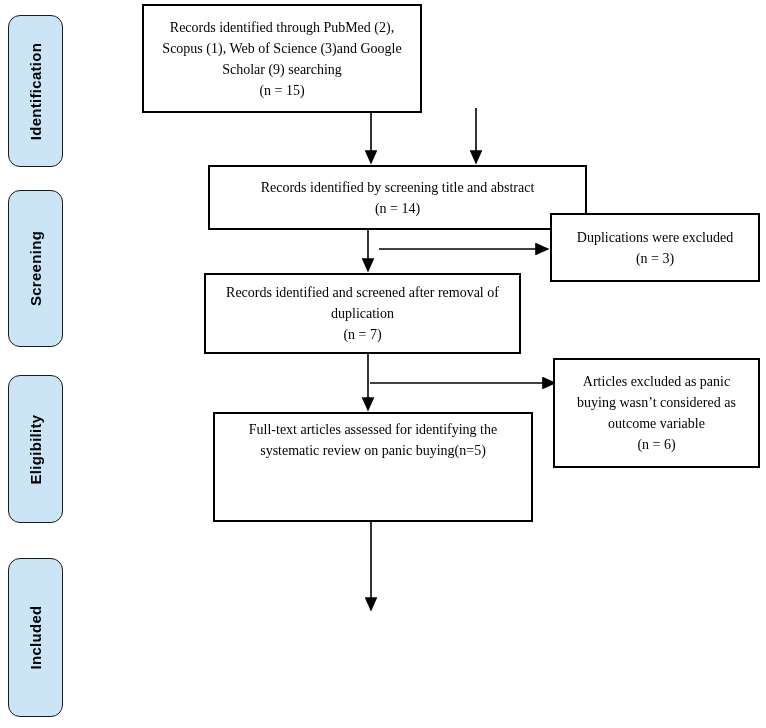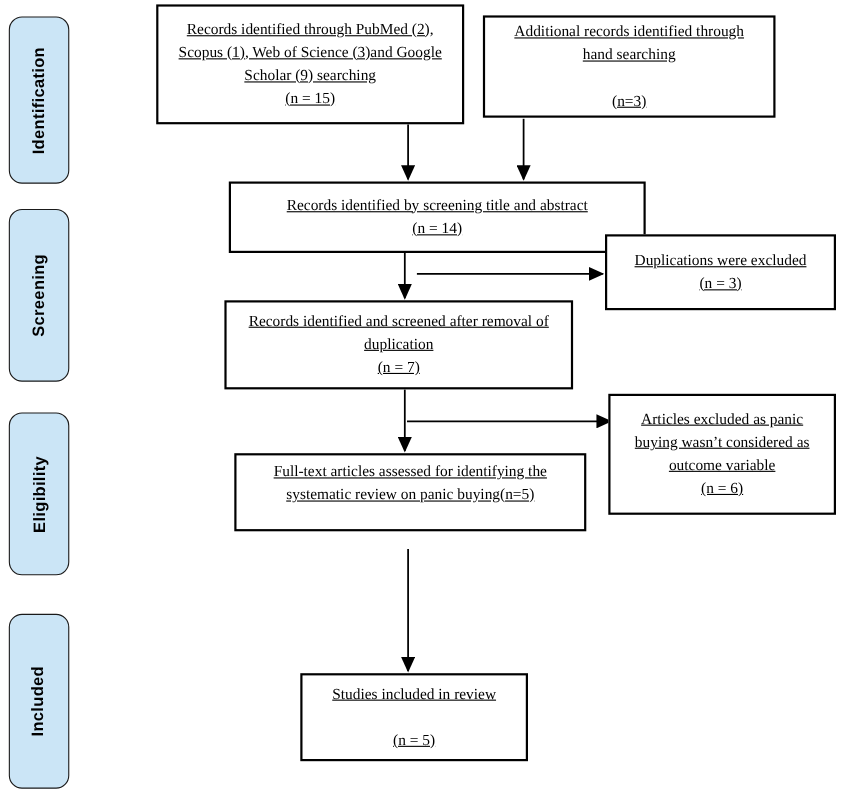--- a/index.html
+++ b/index.html
@@ -24,21 +24,20 @@
     pointer-events: none;
   }
   .flowbox {
     position: absolute;
     background: #ffffff;
     border: 2px solid #000000;
     box-sizing: border-box;
     display: flex;
     align-items: center;
     text-align: center;
-    text-decoration: underline;
   }
   .flowbox .box-text {
     font-size: 14px;
     line-height: 21px;
     color: #000000;
     white-space: pre-line;
     width: 100%;
     padding: 0 4px;
     box-sizing: border-box;
   }
@@ -101,26 +100,20 @@
     <span class="stage-text">Included</span>
   </div>
 
   <div class="flowbox" style="left:142px; top:4px; width:280px; height:109px;">
     <div class="box-text">Records identified through PubMed (2),
 Scopus (1), Web of Science (3)and Google
 Scholar (9) searching
 (n = 15)</div>
   </div>
 
-  <div class="flowbox" style="left:439px; top:14px; width:266px; height:93px;">
-    <div class="box-text">Additional records identified through
-hand searching
-
-(n=3)</div>
-  </div>
 
   <div class="flowbox" style="left:208px; top:165px; width:379px; height:65px;">
     <div class="box-text">Records identified by screening title and abstract
 (n = 14)</div>
   </div>
 
   <div class="flowbox" style="left:550px; top:213px; width:210px; height:69px;">
     <div class="box-text">Duplications were excluded
 (n = 3)</div>
   </div>
@@ -131,24 +124,19 @@
 (n = 7)</div>
   </div>
 
   <div class="flowbox" style="left:553px; top:358px; width:207px; height:110px;">
     <div class="box-text">Articles excluded as panic
 buying wasn’t considered as
 outcome variable
 (n = 6)</div>
   </div>
 
-  <div class="flowbox top-aligned" style="left:213px; top:412px; width:320px; height:71px;">
+  <div class="flowbox top-aligned" style="left:213px; top:412px; width:320px; height:110px;">
     <div class="box-text">Full-text articles assessed for identifying the
 systematic review on panic buying(n=5)</div>
   </div>
 
-  <div class="flowbox" style="left:273px; top:612px; width:207px; height:80px;">
-    <div class="box-text">Studies included in review
-
-(n = 5)</div>
-  </div>
 
 </div>
 
 </body></html>

